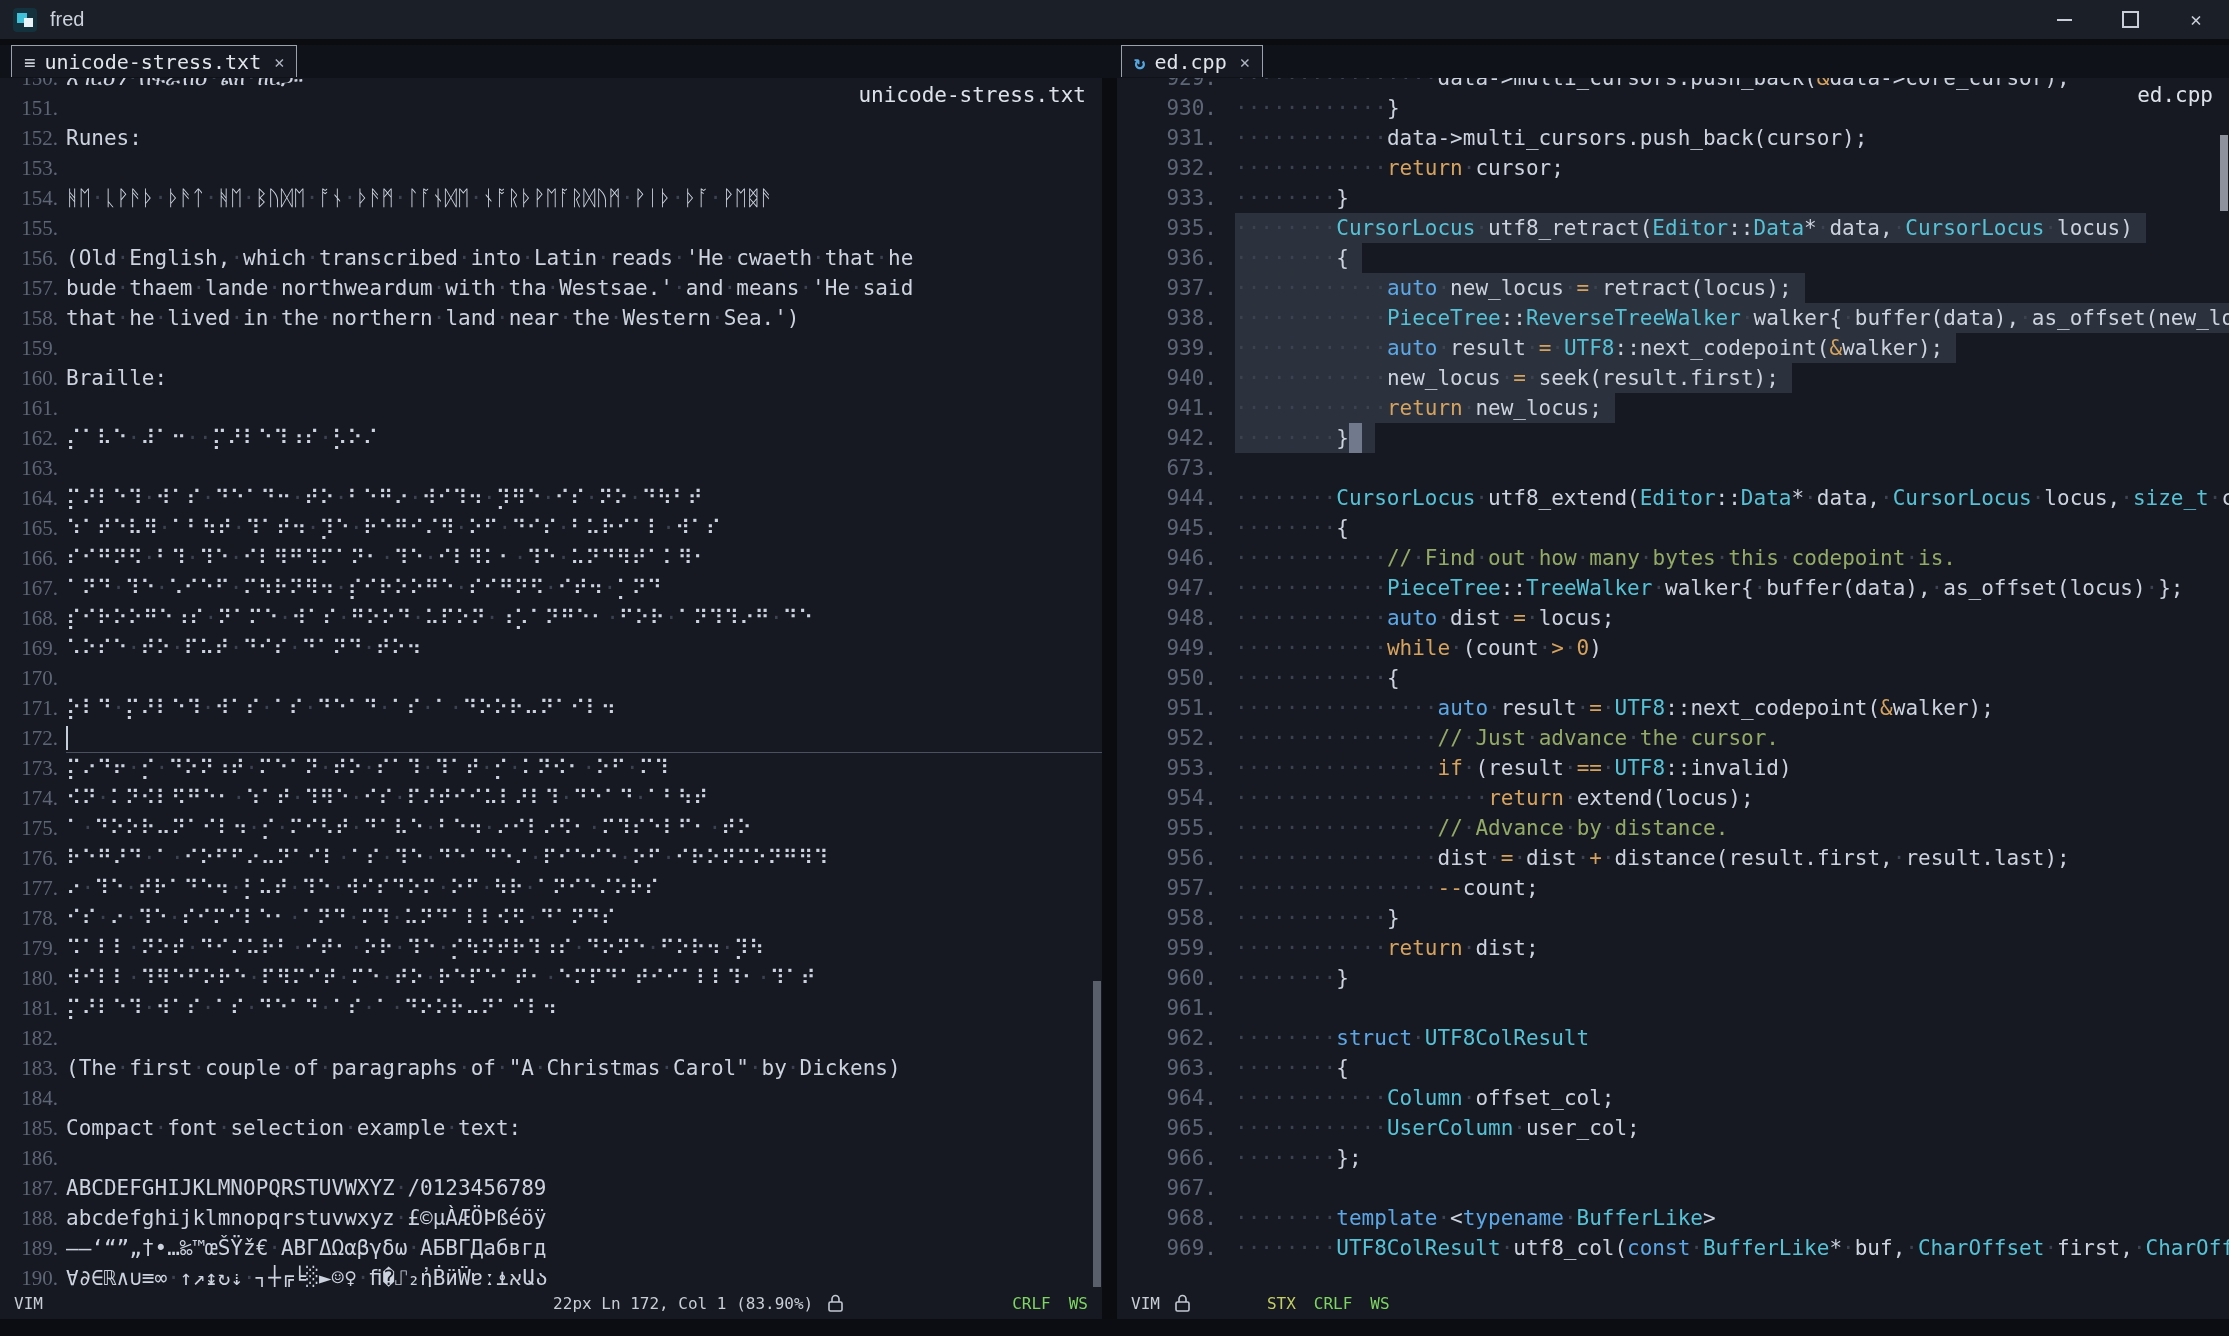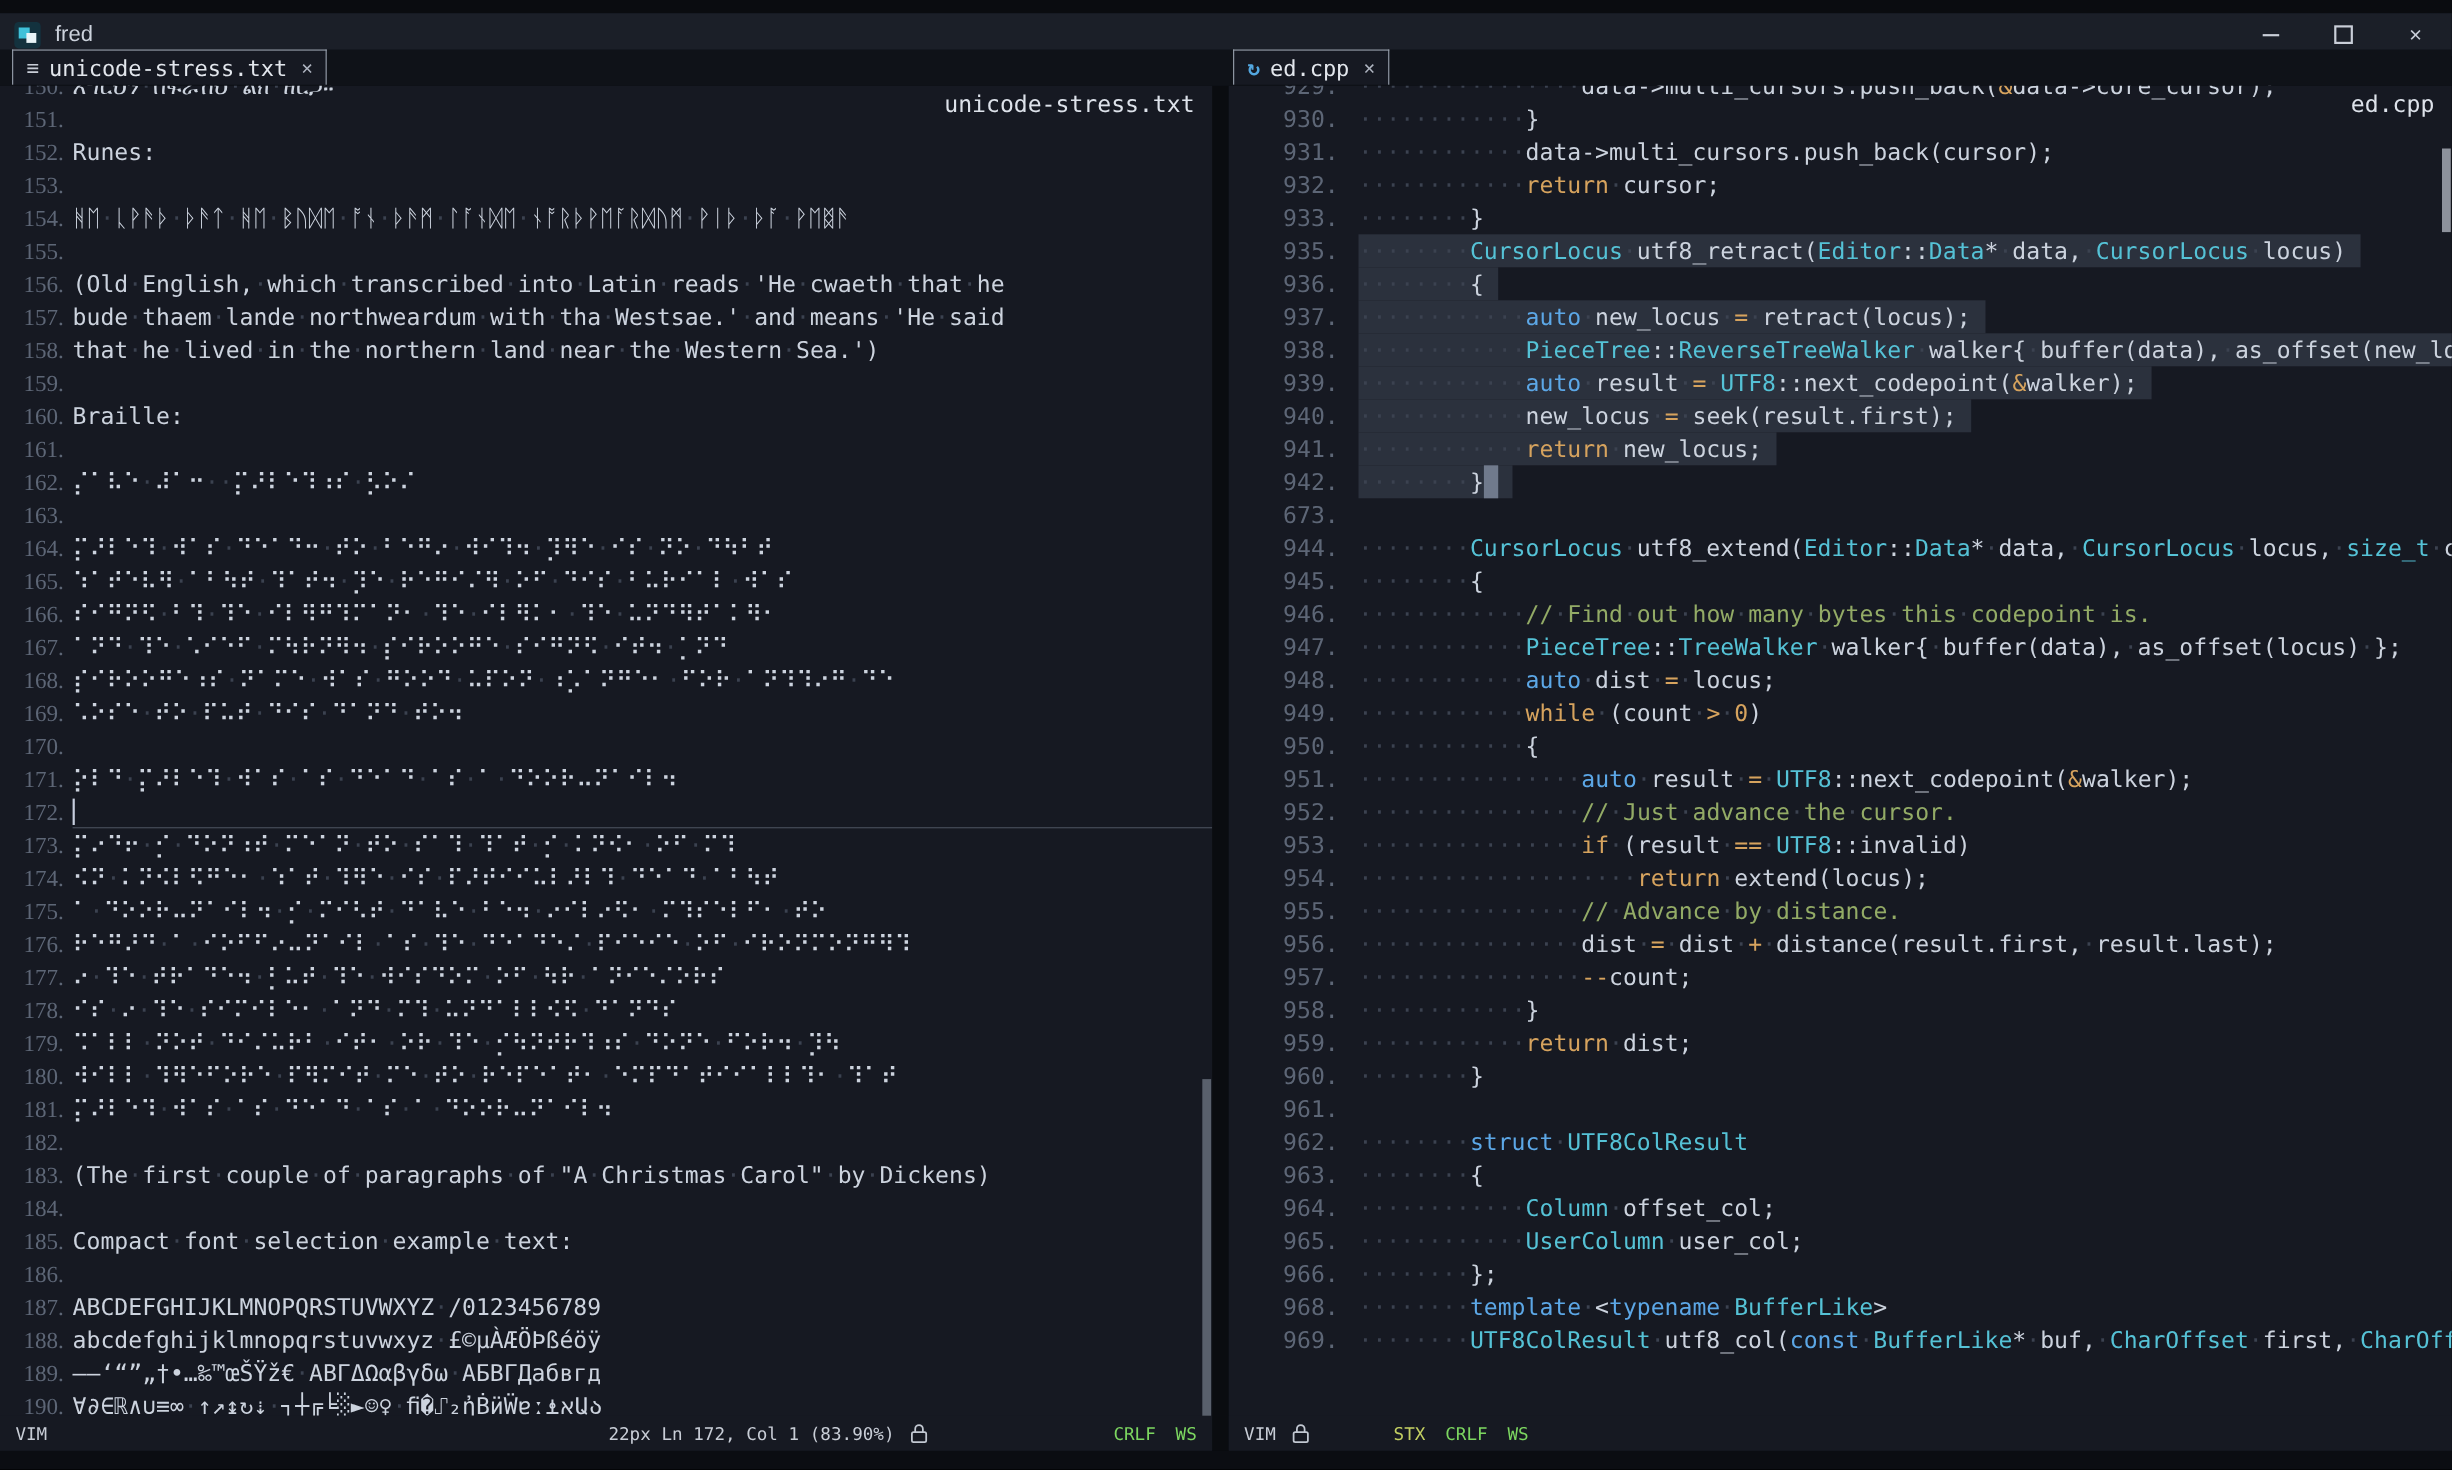--- a/index.html
+++ b/index.html
@@ -1,19 +1,19 @@
 <!DOCTYPE html>
 <html style="--bg-titlebar: #1b1f28; --bg-tabstrip: #0f1218; --bg-editor: #161922; --bg-statusbar: #161922; --bg-bottom-strip: #0b0d12; --bg-splitter: #0a0c10; --tab-border: #9aa2ae; --fg-default: #ccd3de; --fg-linenum: #5d6676; --fg-ws-dot: #3b4250; --selection: #2b313d; --underline: #4a515e; --cursor: #c6cede; --cursor-block: #707a8c; --scroll-left: #59606c; --scroll-right: #8d929c; --syn-keyword: #5ca7e6; --syn-type: #55c2d6; --syn-control: #d6a35e; --syn-operator: #d6a35e; --syn-number: #d6a35e; --syn-comment: #93ab66; --flag-green: #7cd660; --flag-yellow: #c3cf62;"><head>
 <meta charset="utf-8">
 <style>
   html,body{margin:0;padding:0;background:#000;}
   .app{position:relative;width:2229px;height:1336px;overflow:hidden;background:var(--bg-splitter);
        font-family:"DejaVu Sans Mono","DejaVu Sans",monospace;}
   
-  .titlebar{position:absolute;top:12px;left:0;right:0;height:39px;background:var(--bg-titlebar);
+  .titlebar{position:absolute;top:0;left:0;right:0;height:39px;background:var(--bg-titlebar);
             display:flex;align-items:center;}
   .app-icon{width:26px;height:26px;margin-left:12px;flex:none;}
   .title-text{margin-left:12px;font-family:"Liberation Sans",sans-serif;font-size:20px;color:#ccd2dc;}
   .winbtns{margin-left:auto;height:45px;display:flex;}
   .winbtn{width:66px;height:45px;display:flex;align-items:center;justify-content:center;color:#c9ced8;}
   .glyph-min{display:block;width:15px;height:2px;background:#c9ced8;}
   .glyph-max{display:block;width:13px;height:13px;border:2px solid #c9ced8;}
   .glyph-close{font-size:19px;line-height:1;}
   
   .tabstrip{position:absolute;top:45px;left:0;right:0;height:33px;background:var(--bg-tabstrip);}
@@ -198,20 +198,21 @@
           <div class="line-row"><span class="line-num">957.</span><span class="line-content"><span class="ws-dot">·</span><span class="ws-dot">·</span><span class="ws-dot">·</span><span class="ws-dot">·</span><span class="ws-dot">·</span><span class="ws-dot">·</span><span class="ws-dot">·</span><span class="ws-dot">·</span><span class="ws-dot">·</span><span class="ws-dot">·</span><span class="ws-dot">·</span><span class="ws-dot">·</span><span class="ws-dot">·</span><span class="ws-dot">·</span><span class="ws-dot">·</span><span class="ws-dot">·</span><span class="tok-o">--</span><span class="tok-d">count;</span></span></div>
           <div class="line-row"><span class="line-num">958.</span><span class="line-content"><span class="ws-dot">·</span><span class="ws-dot">·</span><span class="ws-dot">·</span><span class="ws-dot">·</span><span class="ws-dot">·</span><span class="ws-dot">·</span><span class="ws-dot">·</span><span class="ws-dot">·</span><span class="ws-dot">·</span><span class="ws-dot">·</span><span class="ws-dot">·</span><span class="ws-dot">·</span><span class="tok-d">}</span></span></div>
           <div class="line-row"><span class="line-num">959.</span><span class="line-content"><span class="ws-dot">·</span><span class="ws-dot">·</span><span class="ws-dot">·</span><span class="ws-dot">·</span><span class="ws-dot">·</span><span class="ws-dot">·</span><span class="ws-dot">·</span><span class="ws-dot">·</span><span class="ws-dot">·</span><span class="ws-dot">·</span><span class="ws-dot">·</span><span class="ws-dot">·</span><span class="tok-c">return</span><span class="ws-dot">·</span><span class="tok-d">dist;</span></span></div>
           <div class="line-row"><span class="line-num">960.</span><span class="line-content"><span class="ws-dot">·</span><span class="ws-dot">·</span><span class="ws-dot">·</span><span class="ws-dot">·</span><span class="ws-dot">·</span><span class="ws-dot">·</span><span class="ws-dot">·</span><span class="ws-dot">·</span><span class="tok-d">}</span></span></div>
           <div class="line-row"><span class="line-num">961.</span><span class="line-content"></span></div>
           <div class="line-row"><span class="line-num">962.</span><span class="line-content"><span class="ws-dot">·</span><span class="ws-dot">·</span><span class="ws-dot">·</span><span class="ws-dot">·</span><span class="ws-dot">·</span><span class="ws-dot">·</span><span class="ws-dot">·</span><span class="ws-dot">·</span><span class="tok-k">struct</span><span class="ws-dot">·</span><span class="tok-t">UTF8ColResult</span></span></div>
           <div class="line-row"><span class="line-num">963.</span><span class="line-content"><span class="ws-dot">·</span><span class="ws-dot">·</span><span class="ws-dot">·</span><span class="ws-dot">·</span><span class="ws-dot">·</span><span class="ws-dot">·</span><span class="ws-dot">·</span><span class="ws-dot">·</span><span class="tok-d">{</span></span></div>
           <div class="line-row"><span class="line-num">964.</span><span class="line-content"><span class="ws-dot">·</span><span class="ws-dot">·</span><span class="ws-dot">·</span><span class="ws-dot">·</span><span class="ws-dot">·</span><span class="ws-dot">·</span><span class="ws-dot">·</span><span class="ws-dot">·</span><span class="ws-dot">·</span><span class="ws-dot">·</span><span class="ws-dot">·</span><span class="ws-dot">·</span><span class="tok-t">Column</span><span class="ws-dot">·</span><span class="tok-d">offset_col;</span></span></div>
           <div class="line-row"><span class="line-num">965.</span><span class="line-content"><span class="ws-dot">·</span><span class="ws-dot">·</span><span class="ws-dot">·</span><span class="ws-dot">·</span><span class="ws-dot">·</span><span class="ws-dot">·</span><span class="ws-dot">·</span><span class="ws-dot">·</span><span class="ws-dot">·</span><span class="ws-dot">·</span><span class="ws-dot">·</span><span class="ws-dot">·</span><span class="tok-t">UserColumn</span><span class="ws-dot">·</span><span class="tok-d">user_col;</span></span></div>
           <div class="line-row"><span class="line-num">966.</span><span class="line-content"><span class="ws-dot">·</span><span class="ws-dot">·</span><span class="ws-dot">·</span><span class="ws-dot">·</span><span class="ws-dot">·</span><span class="ws-dot">·</span><span class="ws-dot">·</span><span class="ws-dot">·</span><span class="tok-d">};</span></span></div>
+          <div class="line-row"><span class="line-num">967.</span><span class="line-content"></span></div>
           <div class="line-row"><span class="line-num">968.</span><span class="line-content"><span class="ws-dot">·</span><span class="ws-dot">·</span><span class="ws-dot">·</span><span class="ws-dot">·</span><span class="ws-dot">·</span><span class="ws-dot">·</span><span class="ws-dot">·</span><span class="ws-dot">·</span><span class="tok-k">template</span><span class="ws-dot">·</span><span class="tok-d">&lt;</span><span class="tok-k">typename</span><span class="ws-dot">·</span><span class="tok-t">BufferLike</span><span class="tok-d">&gt;</span></span></div>
           <div class="line-row"><span class="line-num">969.</span><span class="line-content"><span class="ws-dot">·</span><span class="ws-dot">·</span><span class="ws-dot">·</span><span class="ws-dot">·</span><span class="ws-dot">·</span><span class="ws-dot">·</span><span class="ws-dot">·</span><span class="ws-dot">·</span><span class="tok-t">UTF8ColResult</span><span class="ws-dot">·</span><span class="tok-d">utf8_col(</span><span class="tok-k">const</span><span class="ws-dot">·</span><span class="tok-t">BufferLike</span><span class="tok-d">*</span><span class="ws-dot">·</span><span class="tok-d">buf,</span><span class="ws-dot">·</span><span class="tok-t">CharOffset</span><span class="ws-dot">·</span><span class="tok-d">first,</span><span class="ws-dot">·</span><span class="tok-t">CharOffset</span></span></div>
         </div>
       </div>
     <div class="scroll-thumb"></div>
     <div class="statusbar">
       <span>VIM</span>
       <svg class="lock" width="17" height="20" viewBox="0 0 17 20">
         <rect x="2" y="9" width="13" height="9" rx="1.5" fill="none" stroke="#c2c8d2" stroke-width="1.6"></rect>
         <path d="M5 9 V6 a3.5 3.5 0 0 1 7 0 V9" fill="none" stroke="#c2c8d2" stroke-width="1.6"></path>

